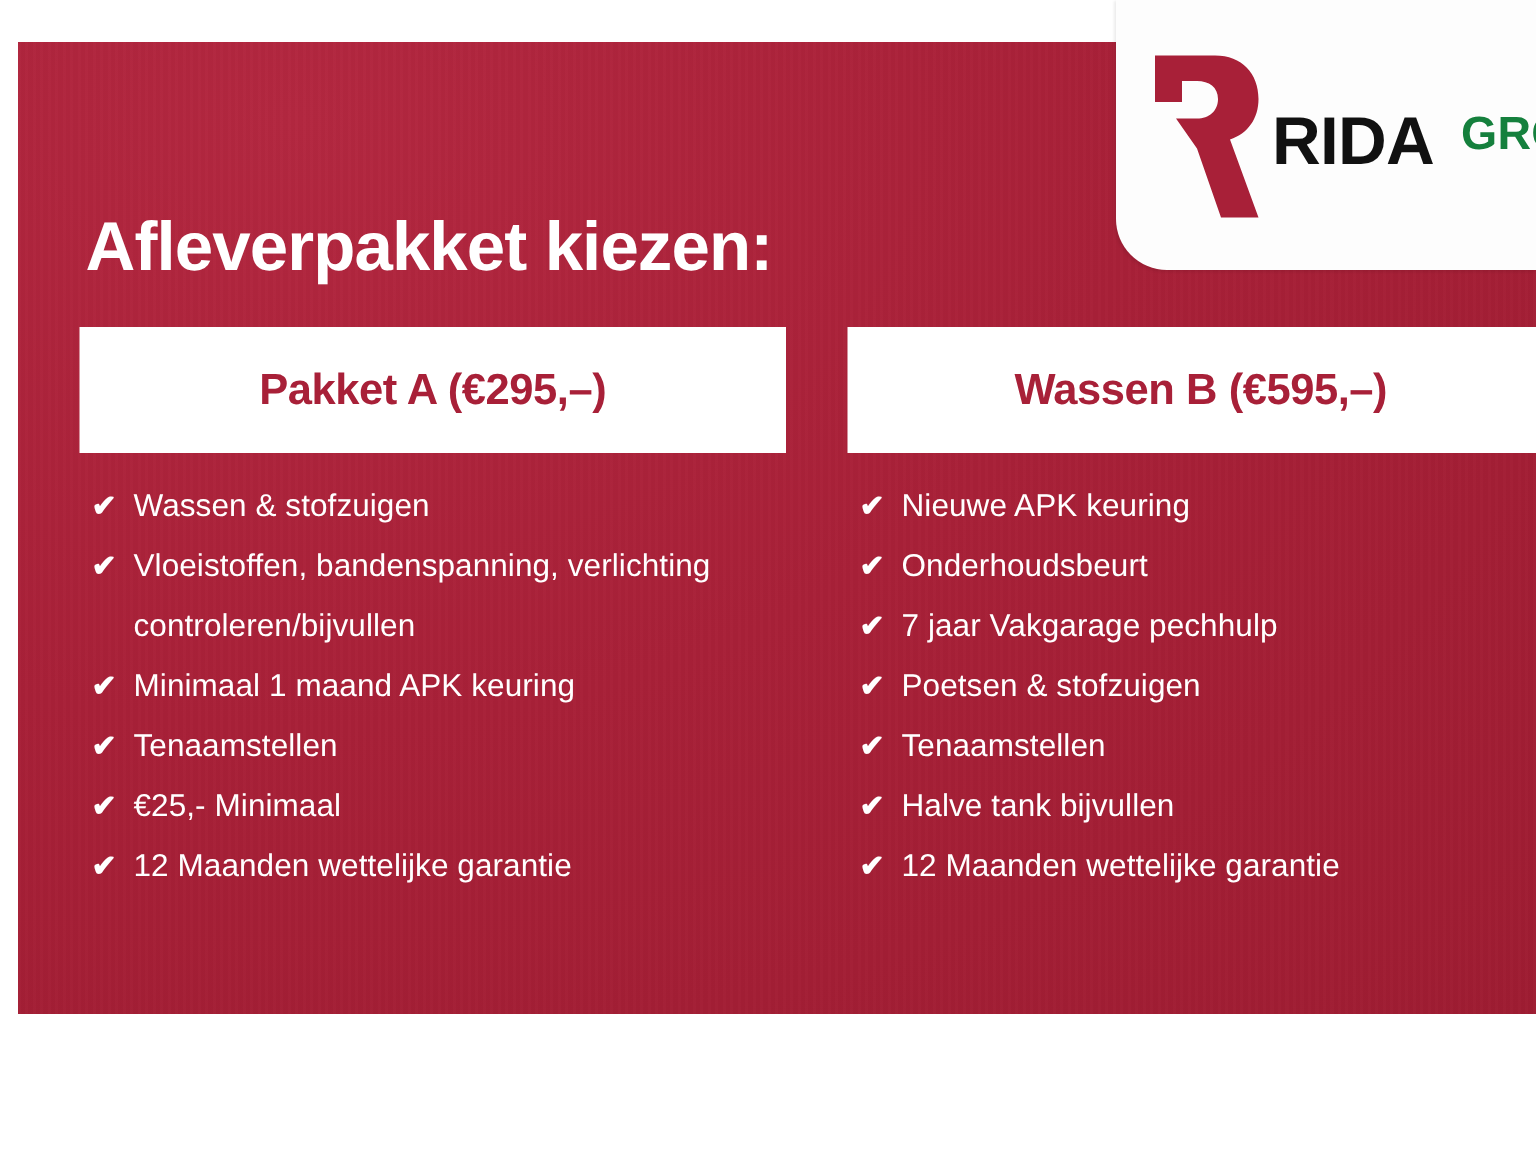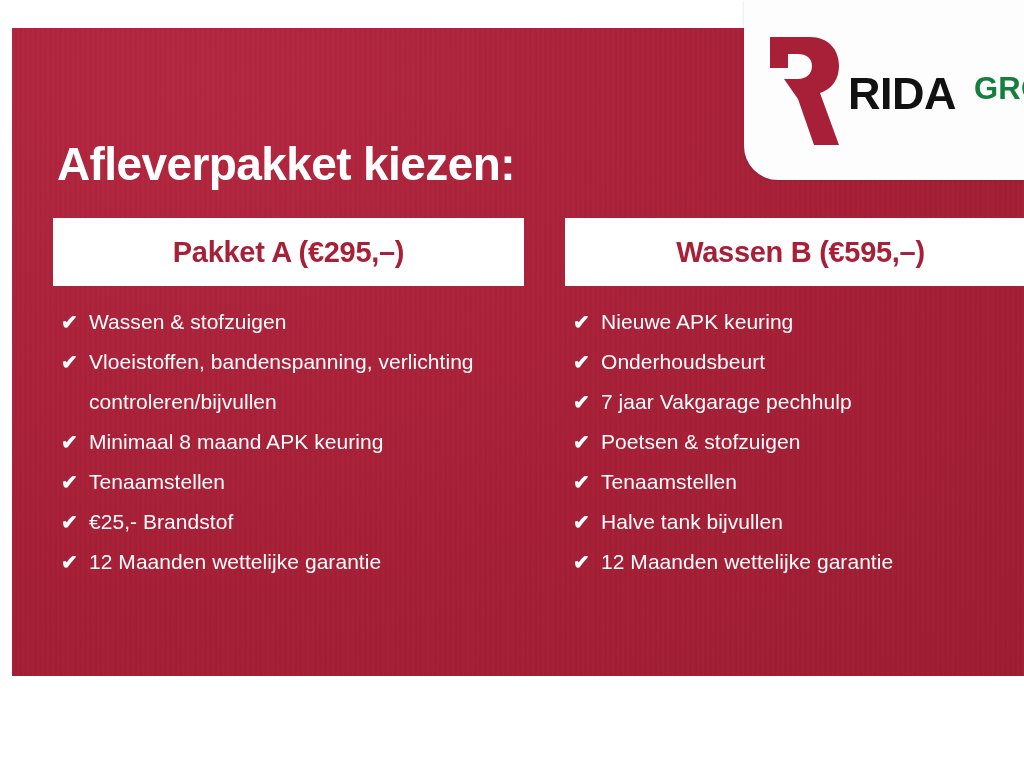--- a/index.html
+++ b/index.html
@@ -117,21 +117,21 @@
     z-index: 3;
   }
   .col {
     width: 471px;
     margin-left: 41px;
   }
   .col.col-b { margin-left: 41px; }
 
   .pkg-header {
     background: #ffffff;
-    height: 68px;
+    height: 84px;
     display: flex;
     align-items: center;
     justify-content: center;
     margin-bottom: 16px;
   }
   .pkg-title {
     font-size: 29px;
     font-weight: 800;
     color: #a82038;
     letter-spacing: -0.3px;
@@ -203,29 +203,29 @@
           <li class="feature-item">
             <span class="check">✔</span>
             <span class="feature-text">Wassen &amp; stofzuigen</span>
           </li>
           <li class="feature-item">
             <span class="check">✔</span>
             <span class="feature-text">Vloeistoffen, bandenspanning, verlichting controleren/bijvullen</span>
           </li>
           <li class="feature-item">
             <span class="check">✔</span>
-            <span class="feature-text">Minimaal 8 maand APK keuring</span>
+            <span class="feature-text">Minimaal 1 maand APK keuring</span>
           </li>
           <li class="feature-item">
             <span class="check">✔</span>
             <span class="feature-text">Tenaamstellen</span>
           </li>
           <li class="feature-item">
             <span class="check">✔</span>
-            <span class="feature-text">€25,- Brandstof</span>
+            <span class="feature-text">€25,- Minimaal</span>
           </li>
           <li class="feature-item">
             <span class="check">✔</span>
             <span class="feature-text">12 Maanden wettelijke garantie</span>
           </li>
         </ul>
       </div>
 
       <div class="col col-b">
         <div class="pkg-header">

